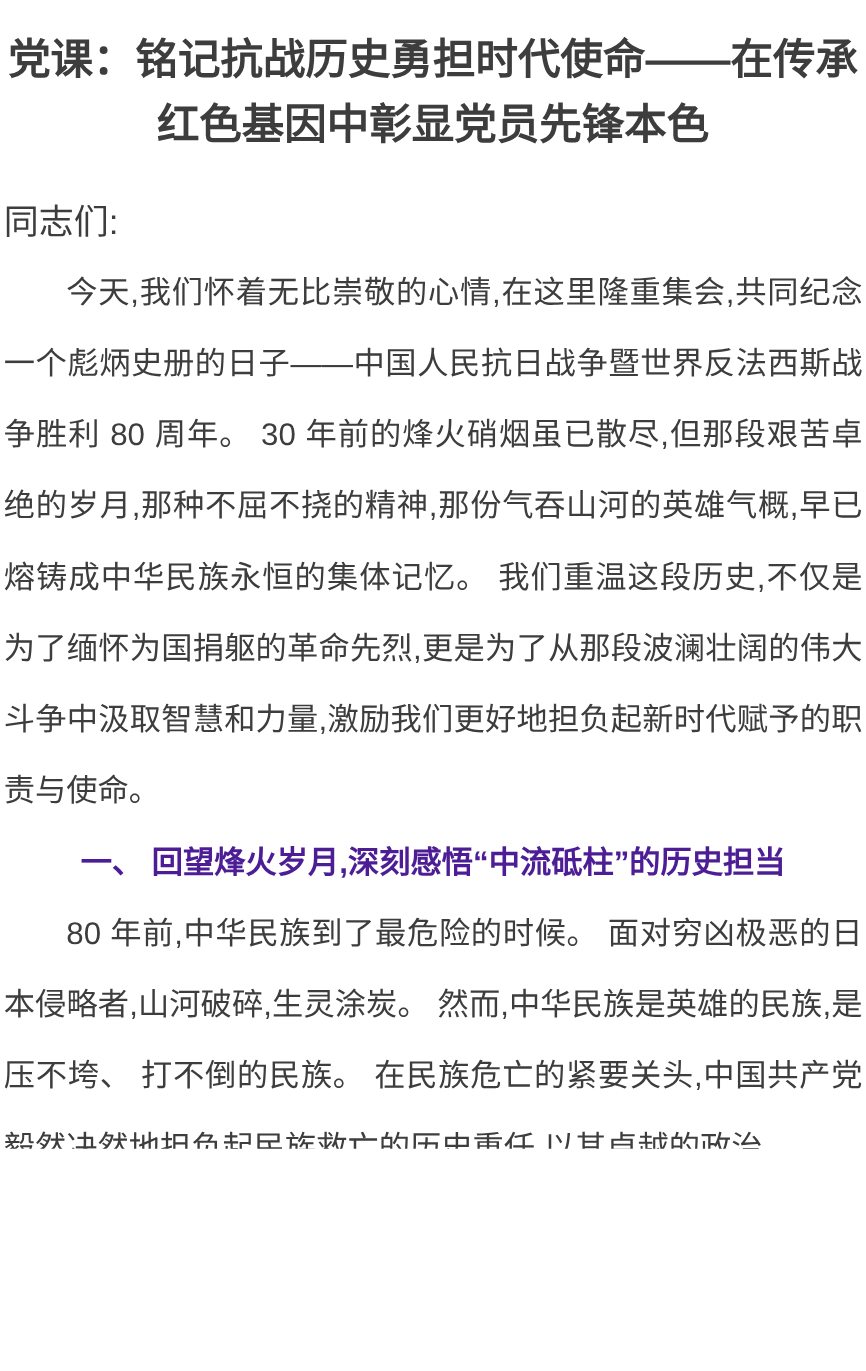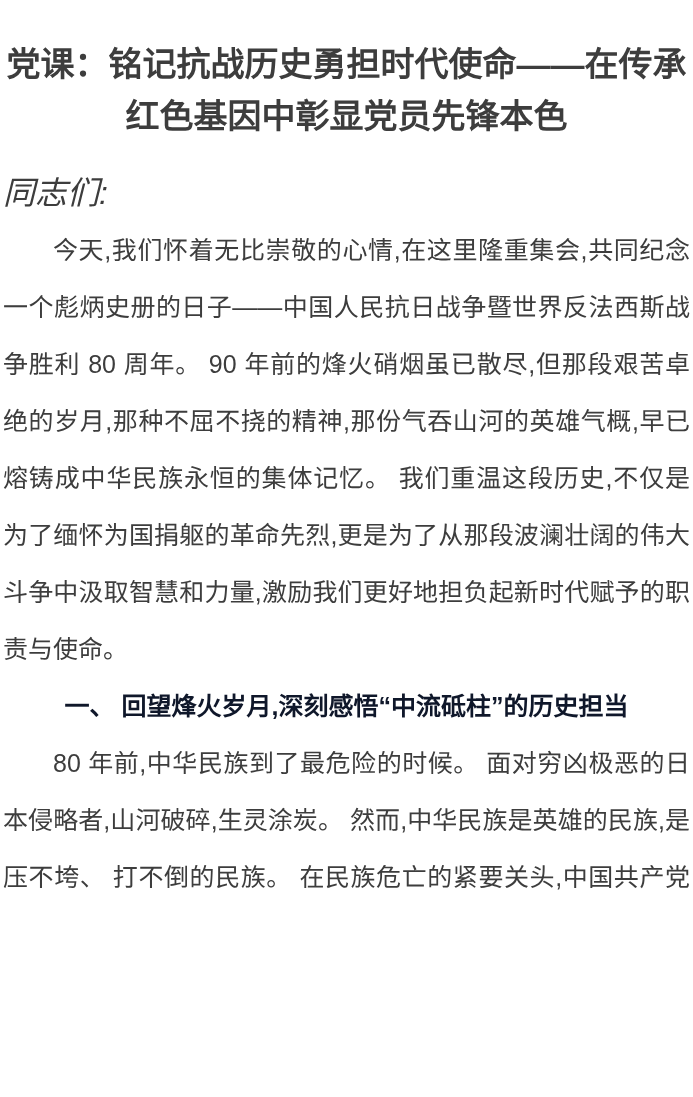--- a/index.html
+++ b/index.html
@@ -10,65 +10,64 @@
     body {
       width: 693px;
       height: 1097px;
       overflow: hidden;
       font-family: "Liberation Sans", "DejaVu Sans", sans-serif;
     }
     .page {
       box-sizing: border-box;
       width: 693px;
       height: 919px;
-      padding: 38px 3px 0 3px;
+      padding: 22px 3px 0 3px;
       color: #3d3d3d;
       overflow: hidden;
       background: #ffffff;
     }
     .doc-title {
       margin: 0 0 23px 0;
       font-size: 34px;
       font-weight: 700;
       line-height: 52px;
       text-align: center;
       color: #3d3d3d;
     }
     .salutation {
       margin: 0;
-      font-size: 32px;
+      font-size: 28px;
       line-height: 57px;
       text-align: left;
-      font-style: italic;
     }
     .body-para {
       margin: 0;
       font-size: 25px;
       line-height: 57px;
       text-align: justify;
       text-justify: inter-ideograph;
       text-indent: 50px;
       word-break: break-all;
     }
     .red-heading {
       margin: 0;
       font-size: 25px;
       font-weight: 700;
       line-height: 57px;
       text-align: center;
-      color: #0f172a;
+      color: #4c1d95;
     }
   </style>
 </head>
 <body>
 
 <main class="page">
   <h1 class="doc-title">党课：铭记抗战历史勇担时代使命——在传承红色基因中彰显党员先锋本色</h1>
 
   <p class="salutation">同志们:</p>
 
-  <p class="body-para">今天,我们怀着无比崇敬的心情,在这里隆重集会,共同纪念一个彪炳史册的日子——中国人民抗日战争暨世界反法西斯战争胜利 80 周年。 90 年前的烽火硝烟虽已散尽,但那段艰苦卓绝的岁月,那种不屈不挠的精神,那份气吞山河的英雄气概,早已熔铸成中华民族永恒的集体记忆。 我们重温这段历史,不仅是为了缅怀为国捐躯的革命先烈,更是为了从那段波澜壮阔的伟大斗争中汲取智慧和力量,激励我们更好地担负起新时代赋予的职责与使命。</p>
+  <p class="body-para">今天,我们怀着无比崇敬的心情,在这里隆重集会,共同纪念一个彪炳史册的日子——中国人民抗日战争暨世界反法西斯战争胜利 80 周年。 30 年前的烽火硝烟虽已散尽,但那段艰苦卓绝的岁月,那种不屈不挠的精神,那份气吞山河的英雄气概,早已熔铸成中华民族永恒的集体记忆。 我们重温这段历史,不仅是为了缅怀为国捐躯的革命先烈,更是为了从那段波澜壮阔的伟大斗争中汲取智慧和力量,激励我们更好地担负起新时代赋予的职责与使命。</p>
 
 
   <h2 class="red-heading">一、 回望烽火岁月,深刻感悟“中流砥柱”的历史担当</h2>
 
   <p class="body-para">80 年前,中华民族到了最危险的时候。 面对穷凶极恶的日本侵略者,山河破碎,生灵涂炭。 然而,中华民族是英雄的民族,是压不垮、 打不倒的民族。 在民族危亡的紧要关头,中国共产党毅然决然地担负起民族救亡的历史重任,以其卓越的政治</p>
 </main>
 
 </body></html>

